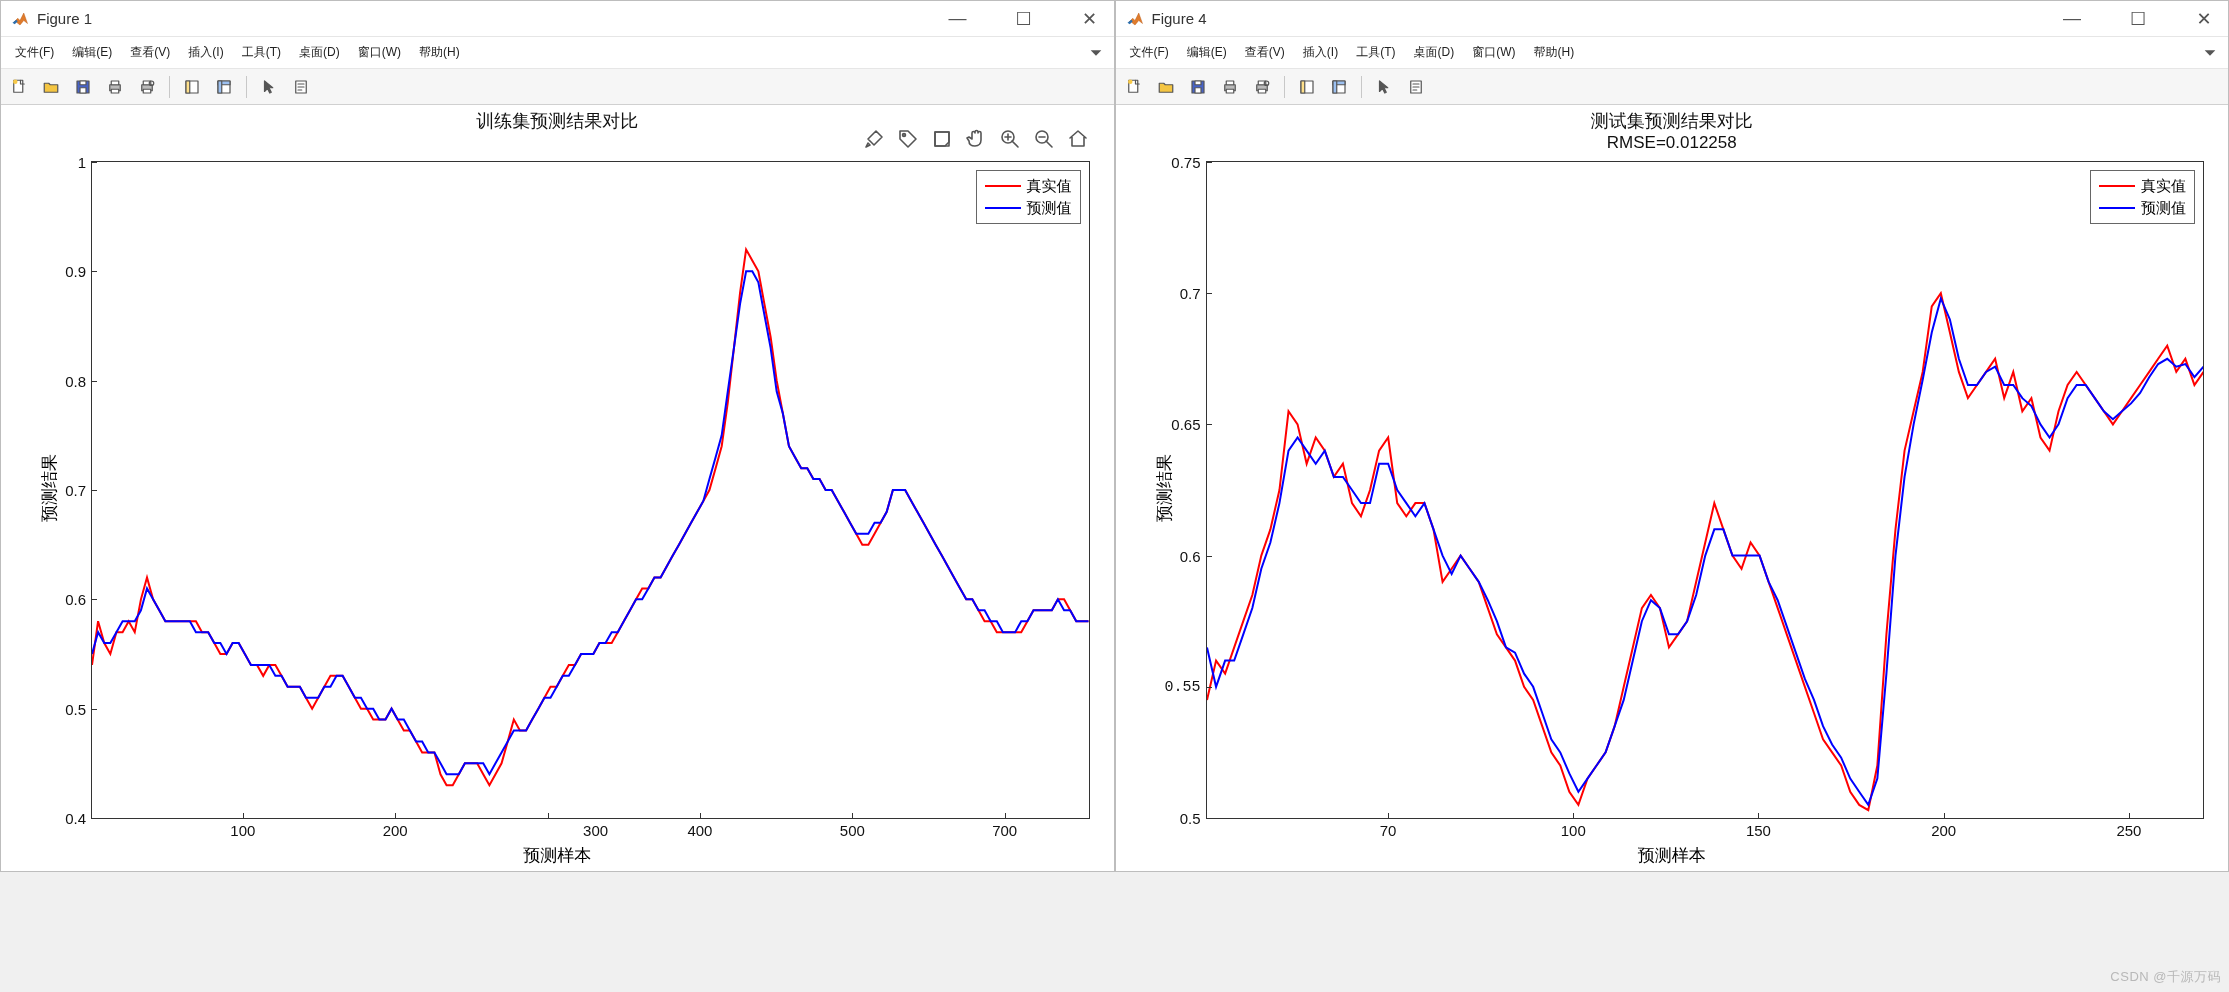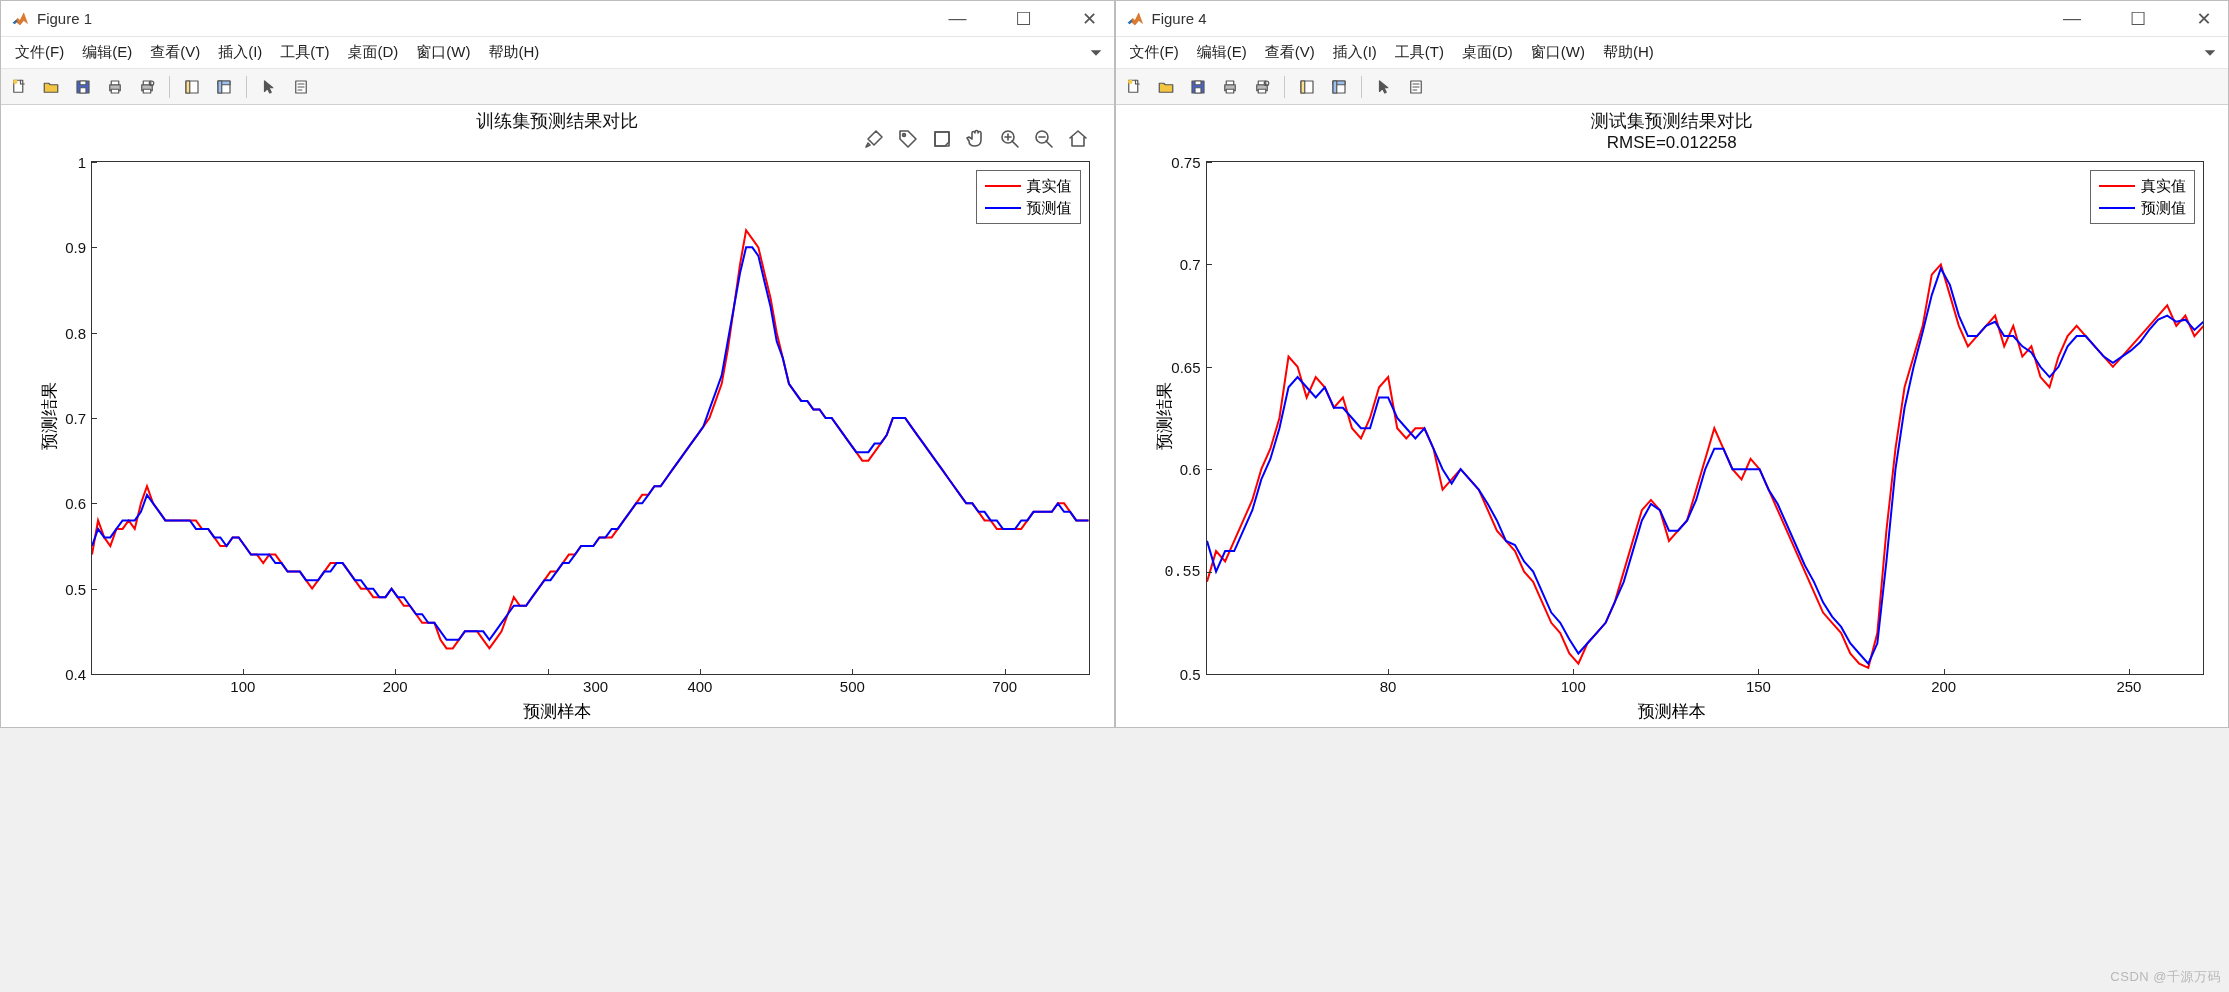--- a/index.html
+++ b/index.html
@@ -1,24 +1,24 @@
 <!DOCTYPE html>
 <html><head>
 <meta charset="utf-8">
 <style>
   * { box-sizing: border-box; }
   html, body { margin:0; padding:0; height:100%; font-family:"Microsoft YaHei","Segoe UI",Arial,sans-serif; font-size:13px; background:#f0f0f0; }
-  .workspace { display:flex; width:2229px; height:728px; }
+  .workspace { display:flex; width:2229px; height:872px; }
   .figwin { flex:1; display:flex; flex-direction:column; background:#fff; border:1px solid #bdbdbd; }
   .titlebar { height:36px; display:flex; align-items:center; padding:0 10px; background:#fff; border-bottom:1px solid #e6e6e6; color:#333; }
   .titlebar .ticon { width:18px; height:18px; margin-right:8px; }
   .titlebar .wtitle { font-size:15px; }
   .titlebar .winctrls { margin-left:auto; display:flex; gap:38px; color:#555; font-size:18px; }
   .winctrls span { display:inline-flex; width:28px; justify-content:center; cursor:default; }
-  .menubar { height:32px; display:flex; align-items:center; padding:0 6px; gap:2px; border-bottom:1px solid #e6e6e6; font-size:15px; color:#222; }
+  .menubar { height:32px; display:flex; align-items:center; padding:0 6px; gap:2px; border-bottom:1px solid #e6e6e6; font-size:12px; color:#222; }
   .menubar .mi { padding:2px 8px; cursor:default; }
   .menubar .dfill { flex:1; }
   .menubar .dropicon { width:16px; height:16px; margin-right:4px; }
   .toolbar { height:36px; display:flex; align-items:center; padding:2px 4px; gap:4px; border-bottom:1px solid #d0d0d0; background:#f6f6f6; }
   .tbtn { width:28px; height:28px; display:inline-flex; align-items:center; justify-content:center; border:1px solid transparent; border-radius:2px; cursor:default; }
   .tbtn svg { width:18px; height:18px; }
   .tsep { width:1px; height:22px; background:#c8c8c8; margin:0 4px; }
   .plotarea { flex:1; position:relative; background:#fff; overflow:hidden; }
   .axes { position:absolute; left:90px; right:24px; top:56px; bottom:52px; border:1px solid #333; background:#fff; }
   .axes svg.lines { position:absolute; left:0; top:0; width:100%; height:100%; }
@@ -332,21 +332,21 @@
           <span class="ytick" style="top: 80%; font-family: Liberation Mono, monospace;">0.55</span>
           <span class="tickmark" style="left: -1px; width: 6px; height: 1px; top: 80%;"></span>
           <span class="ytick" style="top: 60%;">0.6</span>
           <span class="tickmark" style="left: -1px; width: 6px; height: 1px; top: 60%;"></span>
           <span class="ytick" style="top: 40%;">0.65</span>
           <span class="tickmark" style="left: -1px; width: 6px; height: 1px; top: 40%;"></span>
           <span class="ytick" style="top: 20%;">0.7</span>
           <span class="tickmark" style="left: -1px; width: 6px; height: 1px; top: 20%;"></span>
           <span class="ytick" style="top: 0%;">0.75</span>
           <span class="tickmark" style="left: -1px; width: 6px; height: 1px; top: 0%;"></span>
-          <span class="xtick" style="left: 18.2156%;">80</span>
+          <span class="xtick" style="left: 18.2156%;">70</span>
           <span class="tickmark" style="bottom: -1px; height: 6px; width: 1px; left: 18.2156%;"></span>
           <span class="xtick" style="left: 36.803%;">100</span>
           <span class="tickmark" style="bottom: -1px; height: 6px; width: 1px; left: 36.803%;"></span>
           <span class="xtick" style="left: 55.3903%;">150</span>
           <span class="tickmark" style="bottom: -1px; height: 6px; width: 1px; left: 55.3903%;"></span>
           <span class="xtick" style="left: 73.9777%;">200</span>
           <span class="tickmark" style="bottom: -1px; height: 6px; width: 1px; left: 73.9777%;"></span>
           <span class="xtick" style="left: 92.5651%;">250</span>
           <span class="tickmark" style="bottom: -1px; height: 6px; width: 1px; left: 92.5651%;"></span>
         </div>

